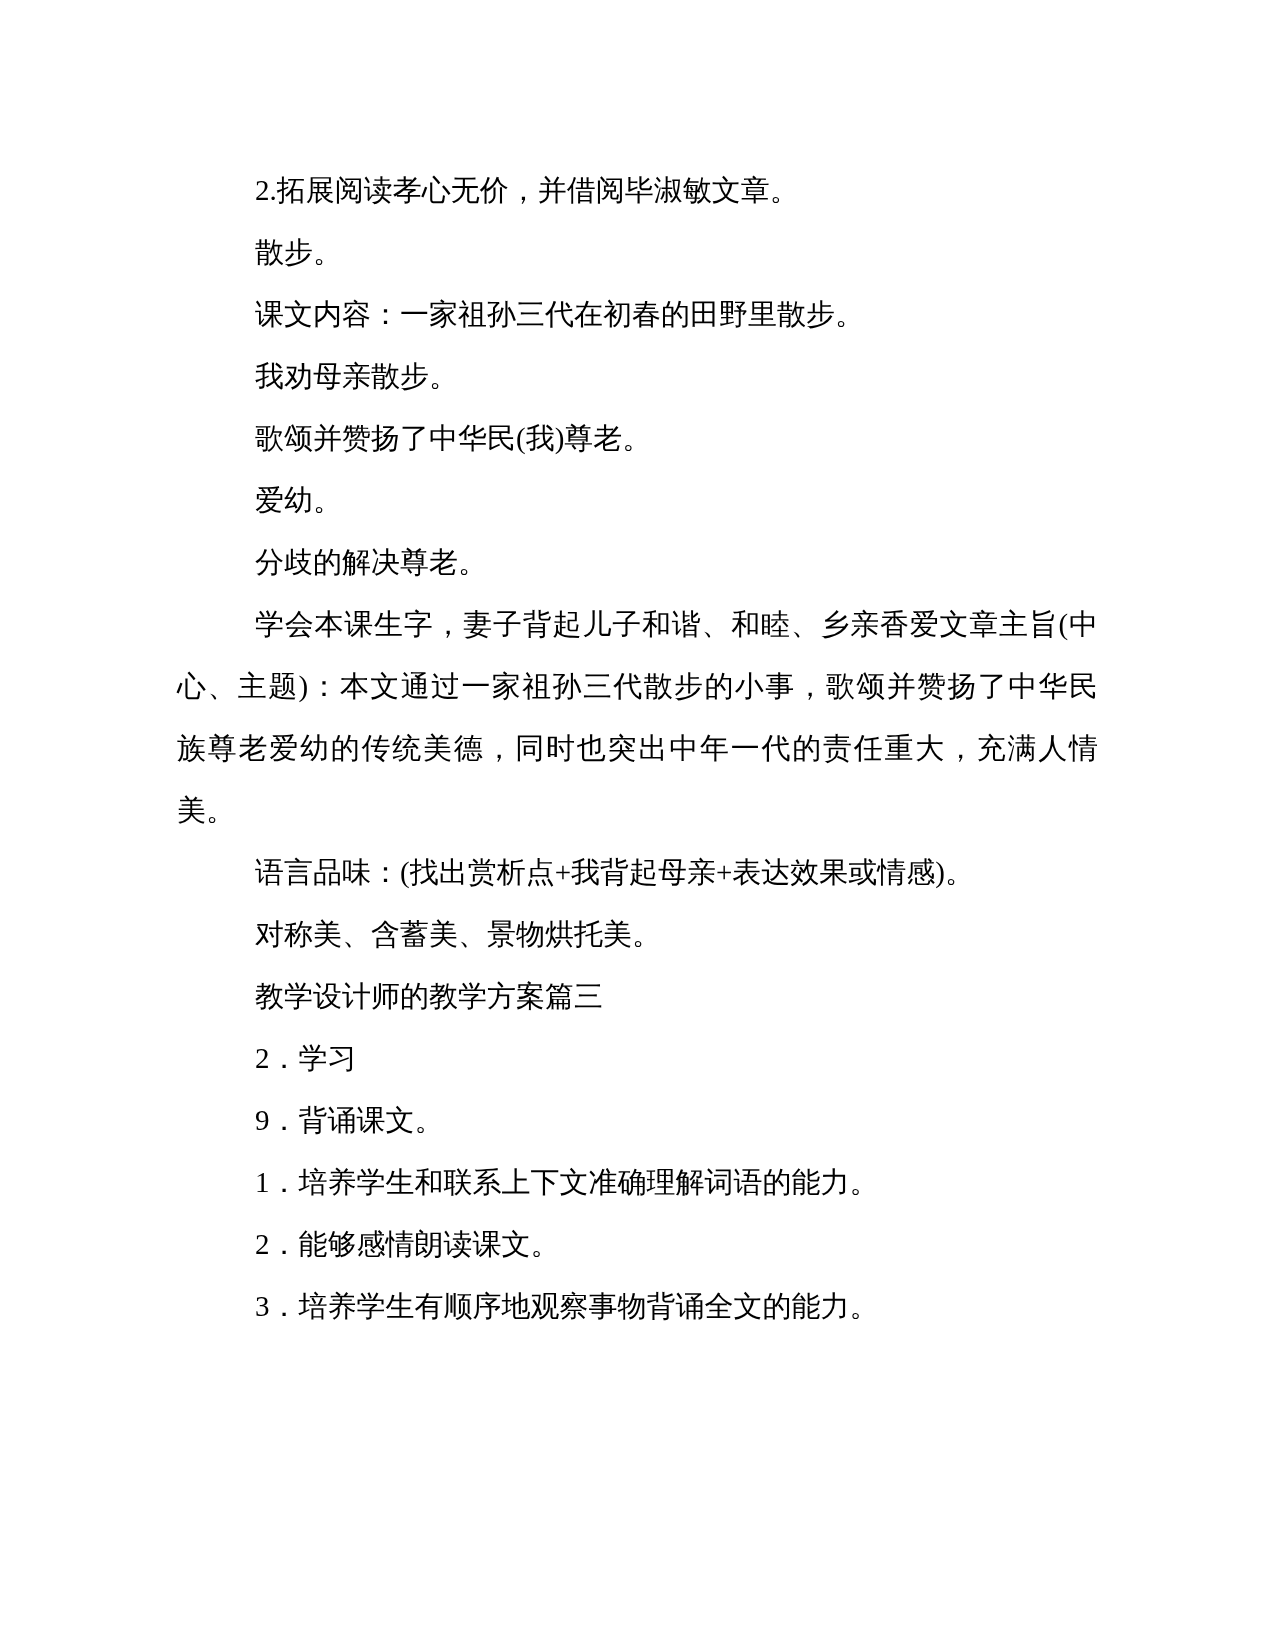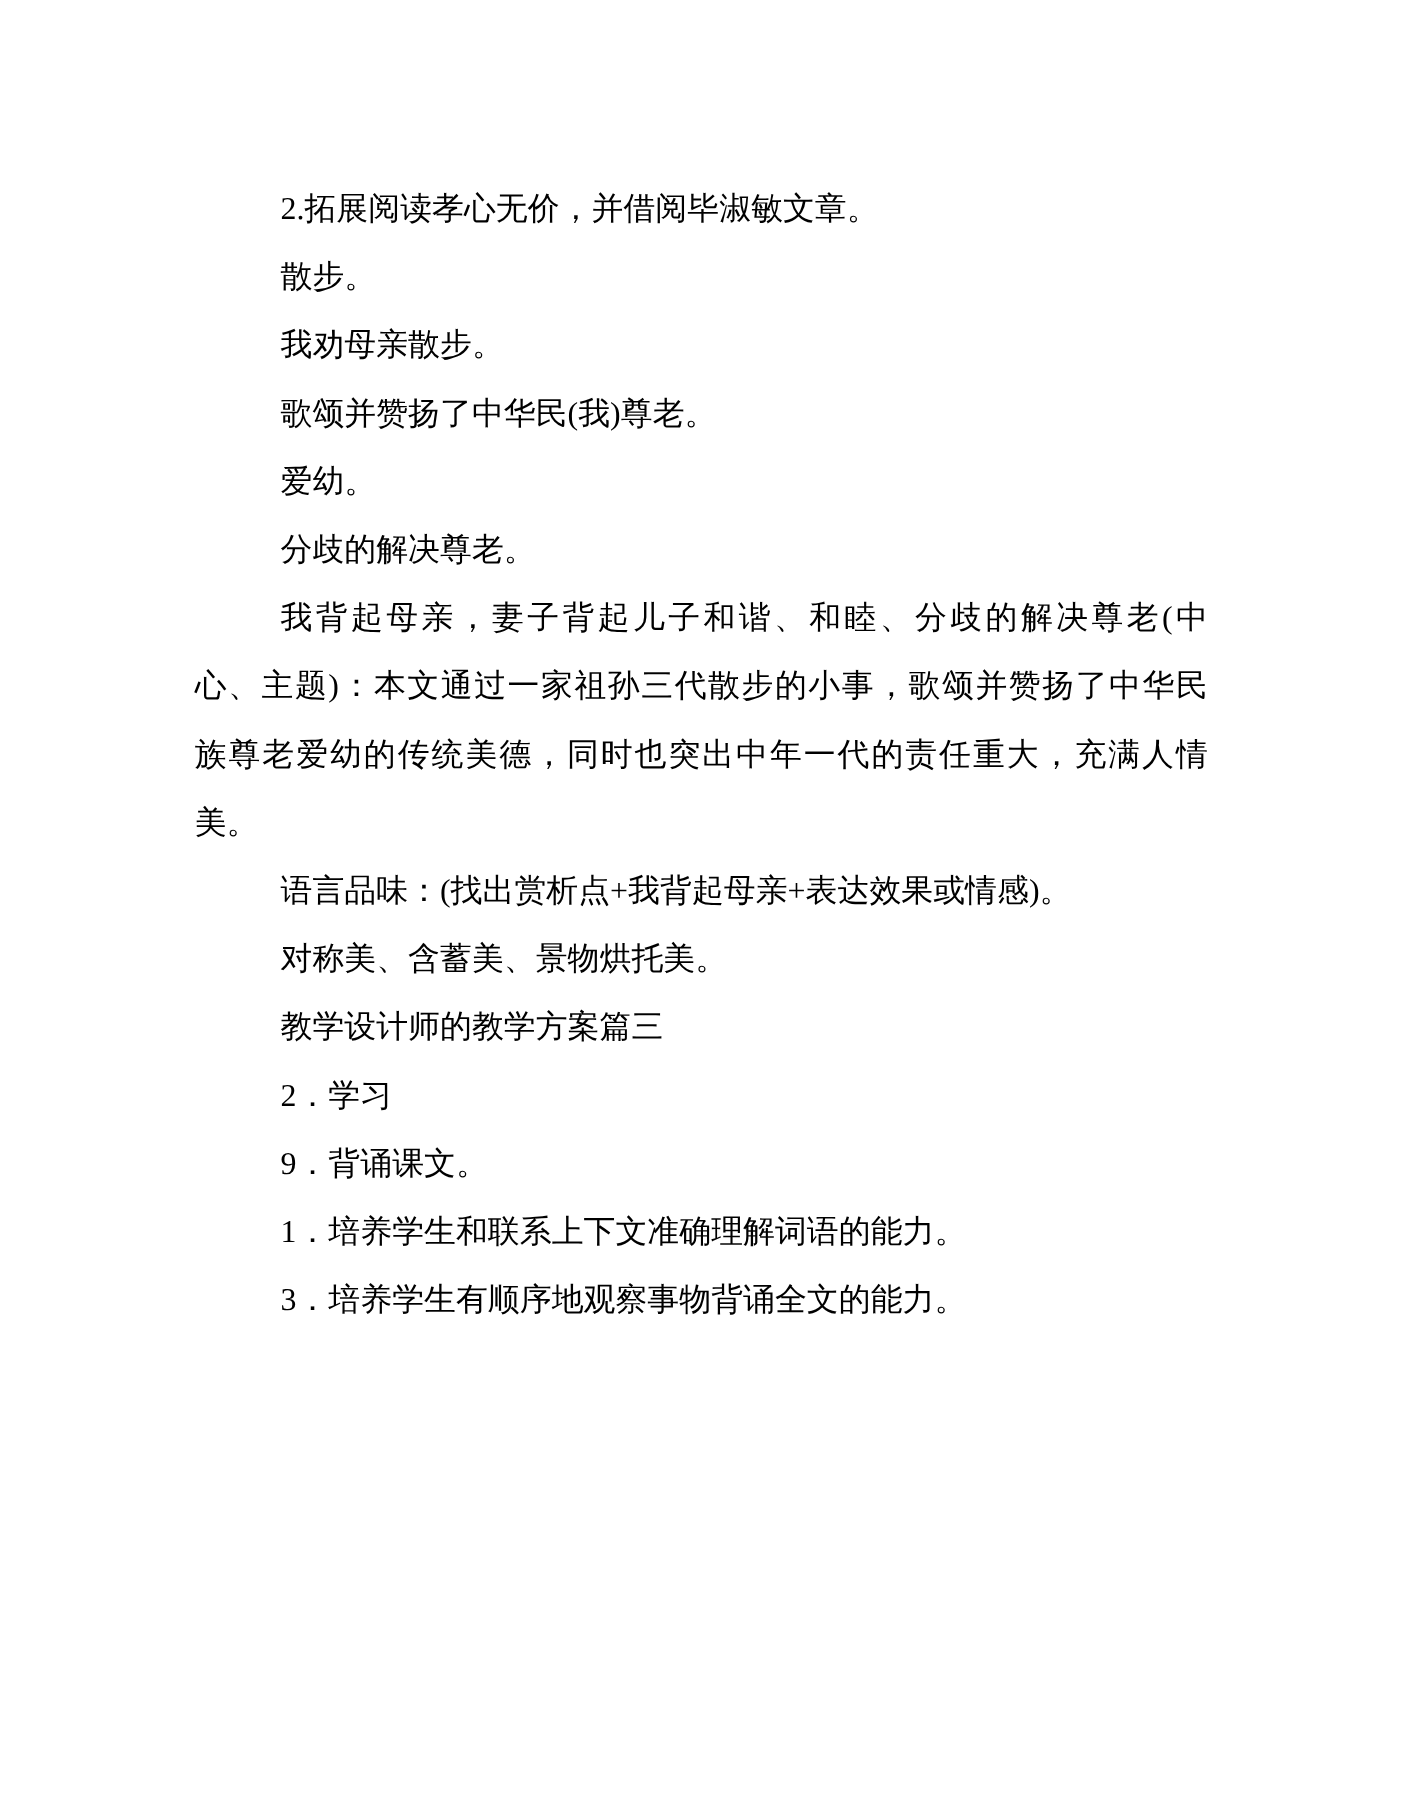--- a/index.html
+++ b/index.html
@@ -50,33 +50,36 @@
 
 <div class="page">
   <div class="doc" id="doc" style="color: rgb(0, 0, 0);">
       <div class="para">
         <div class="line indent">2.拓展阅读孝心无价，并借阅毕淑敏文章。</div>
       </div>
       <div class="para">
         <div class="line indent">散步。</div>
       </div>
       <div class="para">
+        <div class="line indent">课文内容：一家祖孙三代在初春的田野里散步。</div>
+      </div>
+      <div class="para">
         <div class="line indent">我劝母亲散步。</div>
       </div>
       <div class="para">
         <div class="line indent">歌颂并赞扬了中华民(我)尊老。</div>
       </div>
       <div class="para">
         <div class="line indent">爱幼。</div>
       </div>
       <div class="para">
         <div class="line indent">分歧的解决尊老。</div>
       </div>
       <div class="para">
-        <div class="line indent j">我背起母亲，妻子背起儿子和谐、和睦、分歧的解决尊老(中</div>
+        <div class="line indent j">学会本课生字，妻子背起儿子和谐、和睦、乡亲香爱文章主旨(中</div>
         <div class="line j">心、主题)：本文通过一家祖孙三代散步的小事，歌颂并赞扬了中华民</div>
         <div class="line j">族尊老爱幼的传统美德，同时也突出中年一代的责任重大，充满人情</div>
         <div class="line">美。</div>
       </div>
       <div class="para">
         <div class="line indent">语言品味：(找出赏析点+我背起母亲+表达效果或情感)。</div>
       </div>
       <div class="para">
         <div class="line indent">对称美、含蓄美、景物烘托美。</div>
       </div>
@@ -86,16 +89,19 @@
       <div class="para">
         <div class="line indent">2．学习</div>
       </div>
       <div class="para">
         <div class="line indent">9．背诵课文。</div>
       </div>
       <div class="para">
         <div class="line indent">1．培养学生和联系上下文准确理解词语的能力。</div>
       </div>
       <div class="para">
+        <div class="line indent">2．能够感情朗读课文。</div>
+      </div>
+      <div class="para">
         <div class="line indent">3．培养学生有顺序地观察事物背诵全文的能力。</div>
       </div>
     </div>
 </div>
 
 </body></html>

